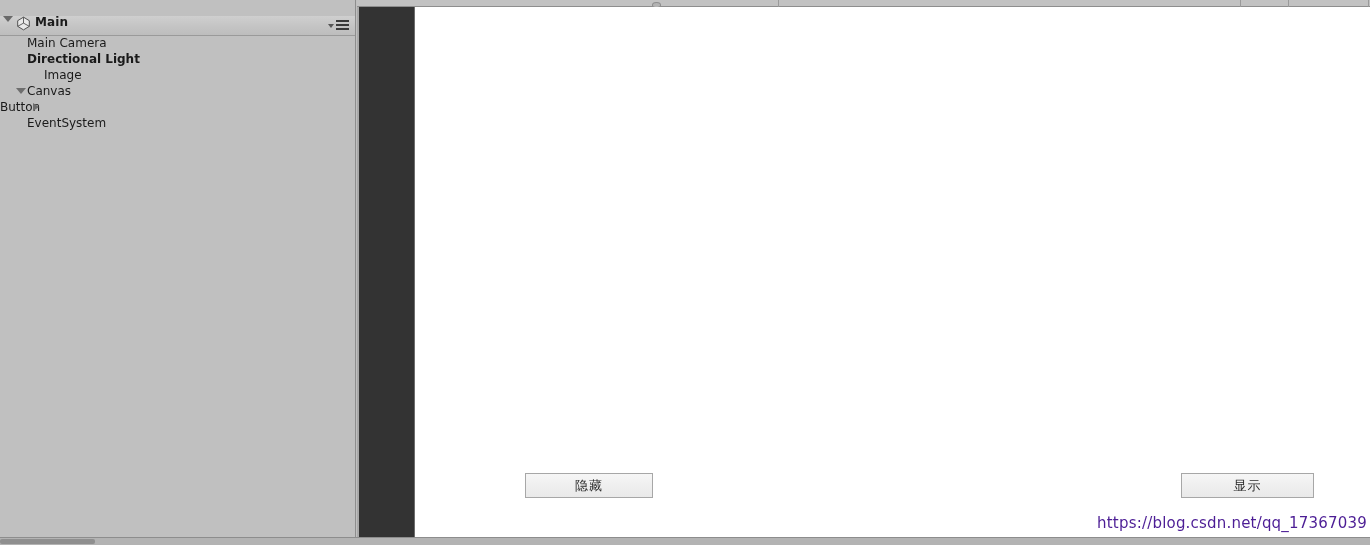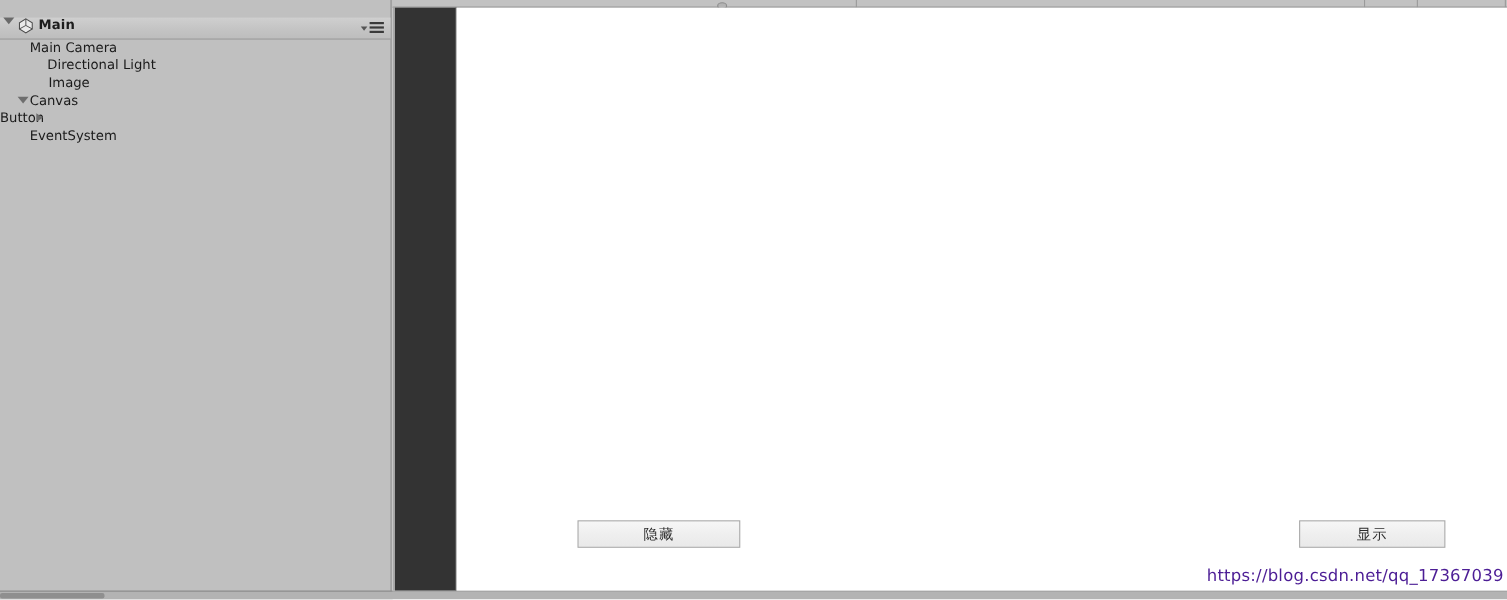--- a/index.html
+++ b/index.html
@@ -204,21 +204,21 @@
     box-sizing: border-box;
     background: linear-gradient(to bottom, #f6f6f6 0%, #efefef 50%, #e9e9e9 100%);
     border: 1px solid #a7a7a7;
     display: flex;
     align-items: center;
     justify-content: center;
     font-size: 13px;
     color: #2b2b2b;
     letter-spacing: 1px;
   }
-  #btn-hide { left: 110px; top: 466px; width: 148px; height: 25px; text-align: center; }
+  #btn-hide { left: 110px; top: 466px; width: 128px; height: 25px; text-align: center; }
   #btn-show { left: 766px; top: 466px; width: 133px; height: 25px; }
 
   .watermark {
     position: absolute;
     right: 3px;
     bottom: 5px;
     font-size: 15px;
     color: #4c1d95;
     letter-spacing: 0.2px;
     white-space: nowrap;
@@ -285,21 +285,21 @@
               <i></i>
           </div>
         </div>
       </div>
 
       <div class="tree" id="tree">
           <div class="tree-row">
             <span class="tree-label" style="margin-left: 27px;">Main Camera</span>
           </div>
           <div class="tree-row">
-            <span class="tree-label" style="margin-left: 43px;">Directional Light</span>
+            <span class="tree-label" style="margin-left: 27px; font-weight: bold;">Directional Light</span>
           </div>
           <div class="tree-row">
             <span class="tree-label" style="margin-left: 44px;">Image</span>
           </div>
           <div class="tree-row">
             <div class="arrow expanded" style="left: 16px; top: 5px;"></div>
             <span class="tree-label" style="margin-left: 27px;">Canvas</span>
           </div>
           <div class="tree-row">
             <div class="arrow collapsed" style="left: 33px; top: 4px;"></div>

